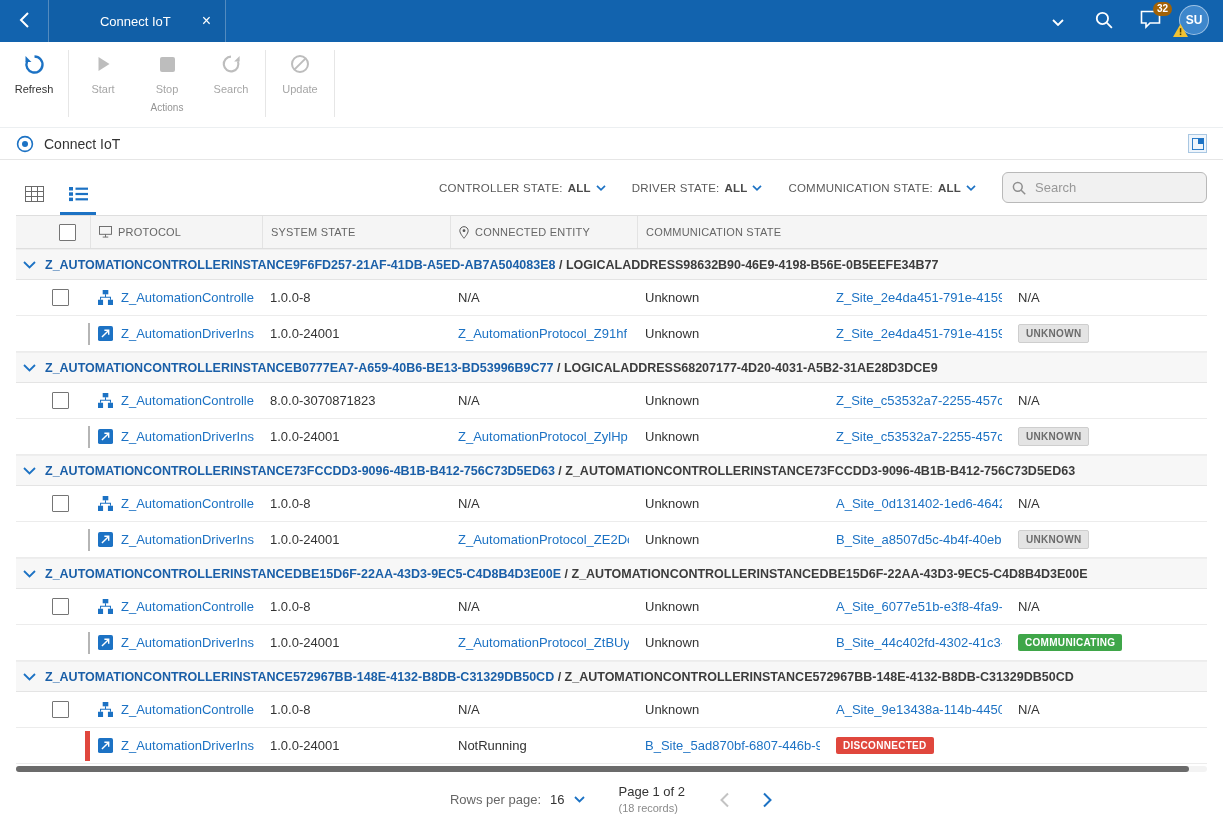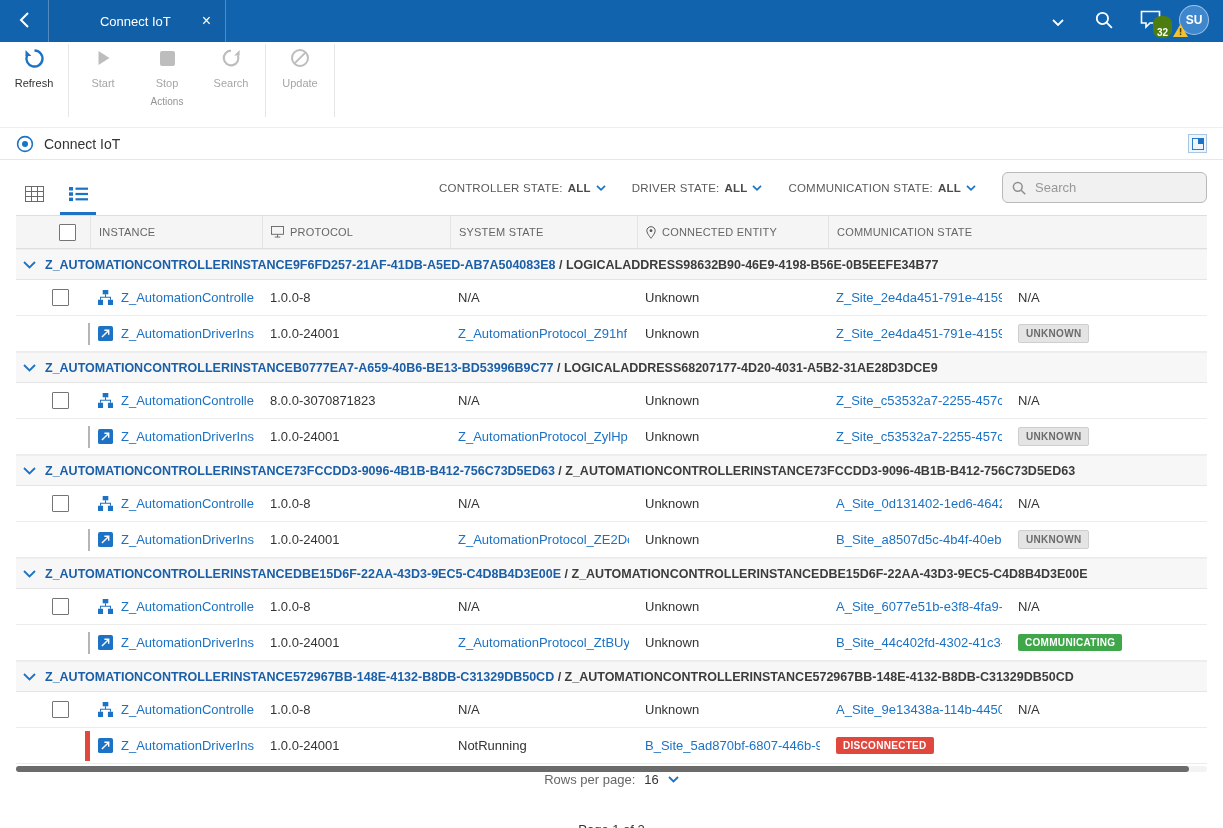--- a/index.html
+++ b/index.html
@@ -13,29 +13,29 @@
   
   .topbar { height:42px; background:#1263ae; display:flex; align-items:center; color:#fff; }
   .tb-back { width:48px; height:42px; display:flex; align-items:center; justify-content:center; cursor:pointer; }
   .app-tab { width:178px; height:42px; display:flex; align-items:center; padding:0 10px 0 24px;
     border-left:1px solid rgba(255,255,255,.28); border-right:1px solid rgba(255,255,255,.28);
     background:rgba(0,0,0,.04); font-size:13px; }
   .app-tab .tab-title { flex:1; text-align:center; }
   .tab-close { font-size:16px; line-height:1; padding:2px 4px; cursor:pointer; }
   .topbar-spacer { flex:1; }
   .topbar-btn { width:46px; height:42px; display:flex; align-items:center; justify-content:center; position:relative; cursor:pointer; }
-  .notif-badge { position:absolute; top:16px; right:1px; min-width:17px; height:14px; padding:11px 4px;
-    background:#4d7c0f; border-radius:8px; font-size:10px; font-weight:bold; line-height:12px; text-align:center; }
+  .notif-badge { position:absolute; top:2px; right:1px; min-width:17px; height:14px; padding:1px 4px;
+    background:#a16207; border-radius:8px; font-size:10px; font-weight:bold; line-height:12px; text-align:center; }
   .avatar-wrap { position:relative; margin:0 12px 0 6px; width:32px; height:32px; cursor:pointer; }
   .avatar { width:30px; height:30px; border-radius:50%; background:#3e87cc; border:1px solid rgba(255,255,255,.5);
     display:flex; align-items:center; justify-content:center; font-size:12px; font-weight:bold; }
   .avatar-warning { position:absolute; left:-6px; bottom:-3px; }
 
   
-  .toolbar { height:86px; background:#fff; display:flex; align-items:stretch; padding:0 0 0 2px; border-bottom:1px solid #eceff1; }
+  .toolbar { height:86px; background:#fff; display:flex; align-items:stretch; padding:6px 0 0 2px; border-bottom:1px solid #eceff1; }
   .tbar-group { display:flex; flex-direction:column; }
   .tbar-row { display:flex; }
   .tbar-btn { width:64px; display:flex; flex-direction:column; align-items:center; padding-top:4px; gap:7px; cursor:pointer; }
   .tbar-btn .tico { height:24px; display:flex; align-items:center; justify-content:center; }
   .tbar-btn .tlabel { font-size:11px; color:#333; }
   .tbar-btn.disabled { cursor:default; }
   .tbar-btn.disabled .tlabel { color:#a6a6a6; }
   .tbar-group-label { text-align:center; font-size:10px; color:#949494; padding-top:7px; }
   .tbar-sep { width:1px; background:#e6e6e6; margin:2px 2px 10px 2px; }
 
@@ -91,21 +91,21 @@
   .link { color:#1c72c4; cursor:pointer; text-decoration:none; }
   .badge { font-size:10px; font-weight:bold; padding:3px 7px; border-radius:2px; letter-spacing:.3px; white-space:nowrap; }
   .badge-unknown { background:#e4e4e4; color:#6b6b6b; border:1px solid #cecece; }
   .badge-communicating { background:#3fa649; color:#fff; }
   .badge-disconnected { background:#e0473d; color:#fff; }
 
   .hscroll { margin:2px 16px 0; height:6px; background:#f3f3f3; border-radius:3px; }
   .hscroll-thumb { height:6px; width:98.5%; background:#6b6b6b; border-radius:3px; cursor:pointer; }
 
   
-  .tfooter { height:55px; display:flex; align-items:center; justify-content:space-between; padding:0 22px; gap:34px;flex-direction:column; }
+  .tfooter { height:55px; display:flex; align-items:center; justify-content:center; padding:0 22px; gap:34px; }
   .rpp { display:flex; align-items:center; gap:9px; color:#666; }
   .rpp .rpp-value { color:#333; }
   .rpp-caret { color:#1c72c4; display:flex; cursor:pointer; }
   .page-info { line-height:1.35; }
   .page-info .pi-page { color:#333; font-size:13px; }
   .page-info .pi-records { color:#8a8a8a; font-size:11px; }
   .pager { display:flex; align-items:center; gap:34px; }
   .pg-btn { display:flex; cursor:pointer; }
   .pg-btn.disabled { cursor:default; }
 </style>
@@ -309,23 +309,20 @@
   </div>
 </div>
 
 <div class="table">
   <div class="thead grid-cols">
     <div class="th no-border"></div>
     <div class="th no-border th-check">
       <span class="checkbox"></span>
     </div>
     <div class="th">
-      <span>INSTANCE</span>
-    </div>
-    <div class="th">
       <span style="display:flex;">
         <svg width="13" height="12" viewBox="0 0 14 13">
             <rect x=".5" y=".5" width="13" height="8.5" fill="none" stroke="#666"></rect>
             <path d="M4 12h6M7 9v3" stroke="#666"></path>
           </svg>
       </span>
       <span>PROTOCOL</span>
     </div>
     <div class="th">
       <span>SYSTEM STATE</span>

